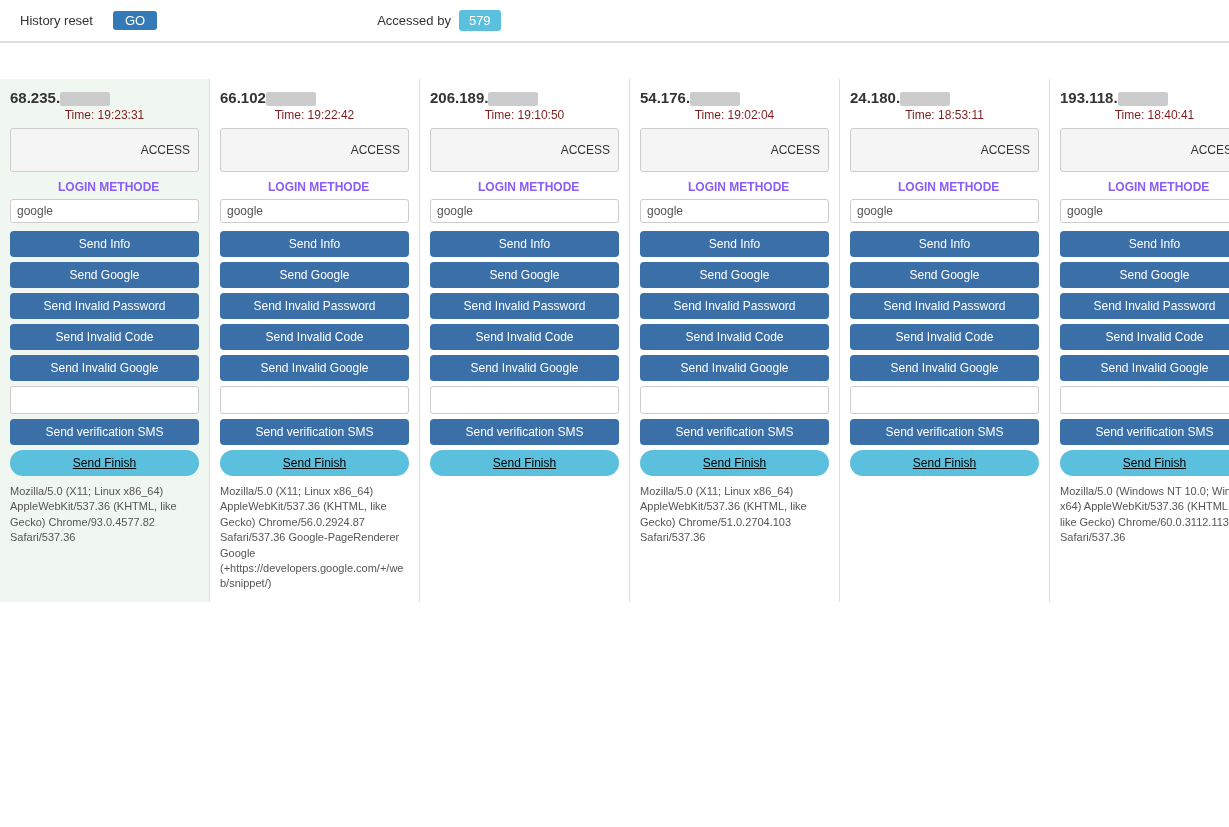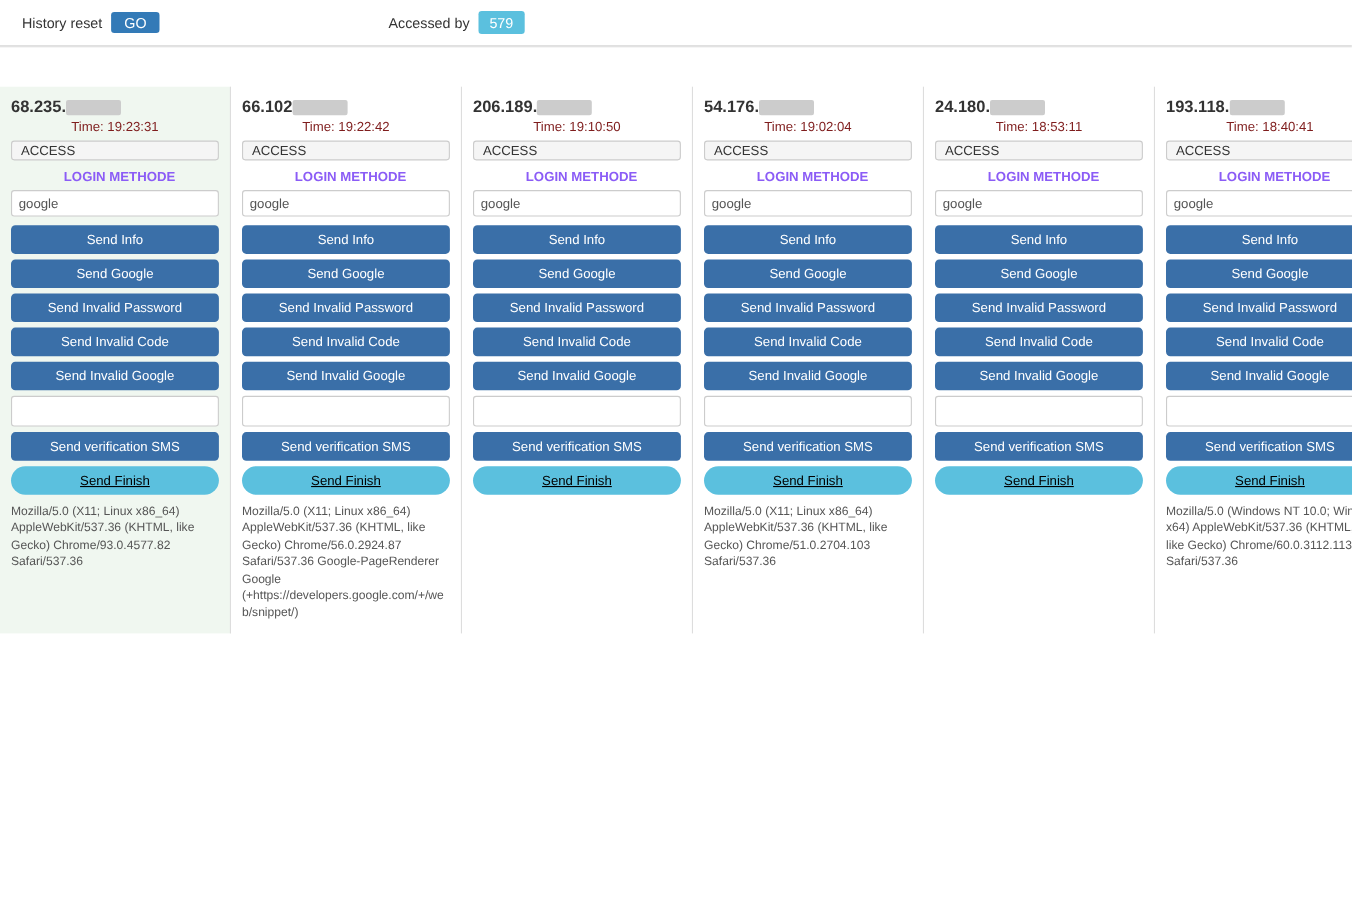--- a/index.html
+++ b/index.html
@@ -3,21 +3,21 @@
   <meta charset="utf-8">
   <style>
     * { box-sizing: border-box; margin: 0; padding: 0; }
     body { font-family: Arial, sans-serif; font-size: 13px; background: #fff; color: #333; }
 
     .top-bar {
       display: flex;
       align-items: center;
       padding: 10px 20px;
       border-bottom: 1px solid #ddd;
-      gap: 8px;
+      gap: 20px;
     }
     .top-bar-label { font-size: 13px; color: #333; }
     .go-btn {
       background: #337ab7;
       color: white;
       border: none;
       padding: 2px 12px;
       border-radius: 3px;
       cursor: pointer;
       font-size: 13px;
@@ -64,26 +64,26 @@
     .time-text {
       color: #7f1d1d;
       font-size: 12px;
       margin-bottom: 6px;
       text-align: center;
     }
     .access-btn {
       width: 100%;
       background: #f5f5f5;
       border: 1px solid #ccc;
-      padding: 1px 8px;
+      padding: 14px 8px;
       border-radius: 3px;
       cursor: pointer;
       font-size: 12px;
       margin-bottom: 8px;
-      text-align: left;
+      text-align: right;
       color: #333;
     }
     .section-label {
       font-weight: bold;
       font-size: 12px;
       margin-bottom: 5px;
       color: #8b5cf6;
       padding-left: 48px;
     }
     .method-input {

